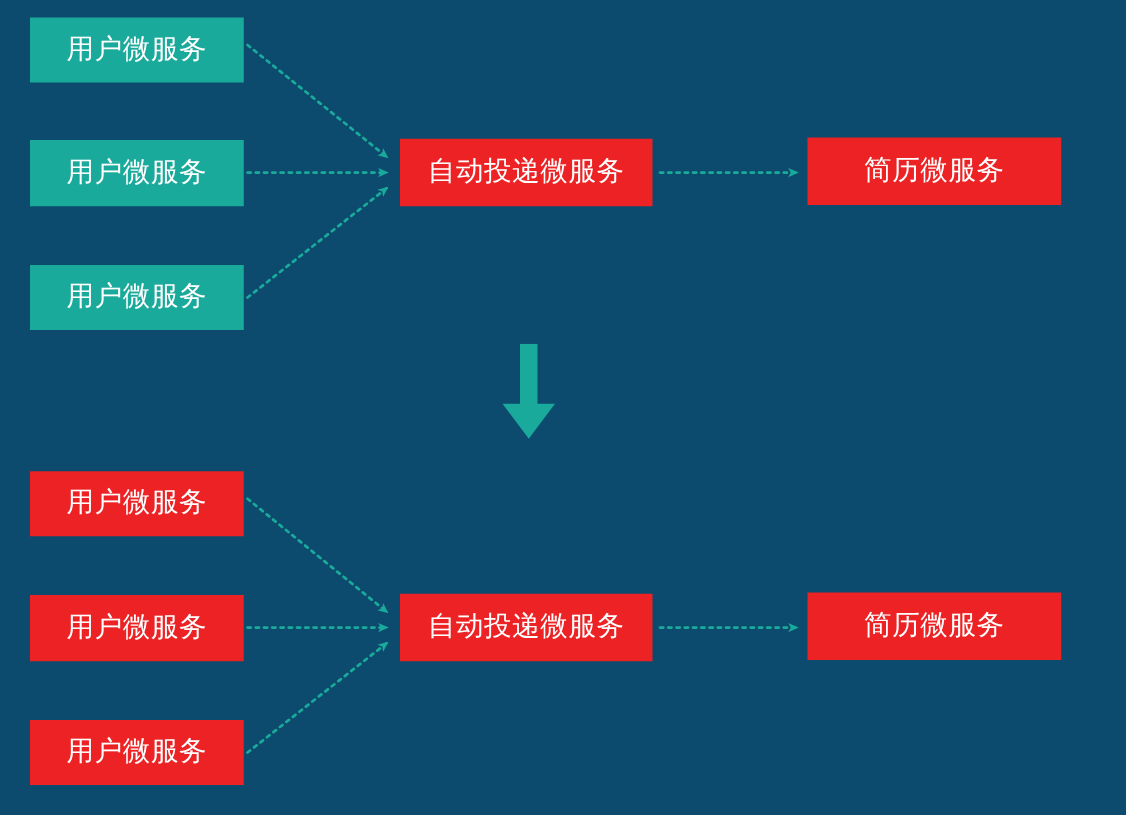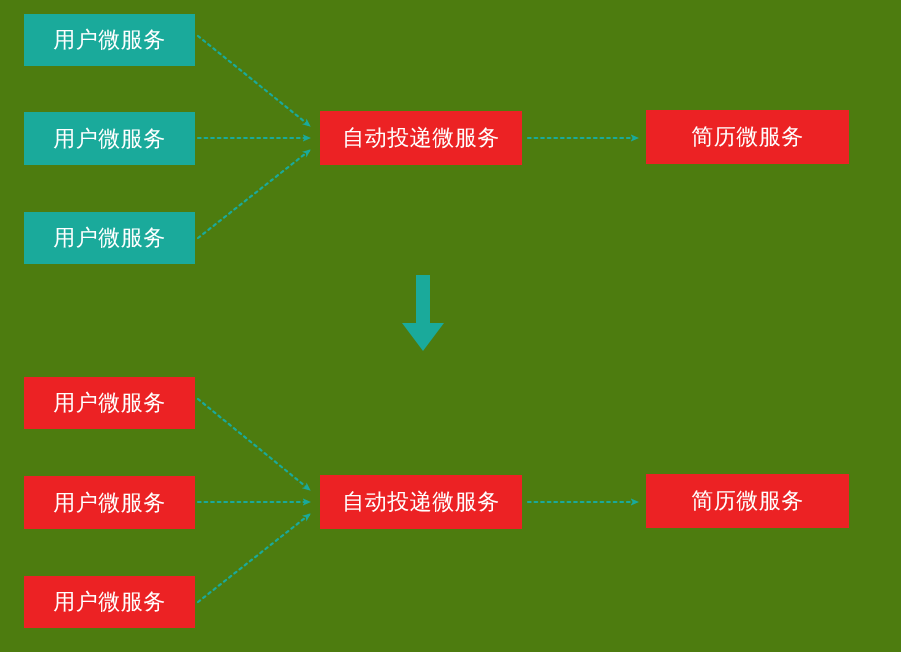--- a/index.html
+++ b/index.html
@@ -7,21 +7,21 @@
     padding: 0;
     background: #ffffff;
   }
   body {
     font-family: "DejaVu Sans", "Liberation Sans", sans-serif;
   }
   #canvas {
     position: relative;
     width: 901px;
     height: 652px;
-    background: #4d7c0f;
+    background: #0c4a6e;
     overflow: hidden;
   }
   .node {
     position: absolute;
     display: flex;
     align-items: center;
     justify-content: center;
     color: #ffffff;
     font-size: 22px;
     font-weight: 400;

